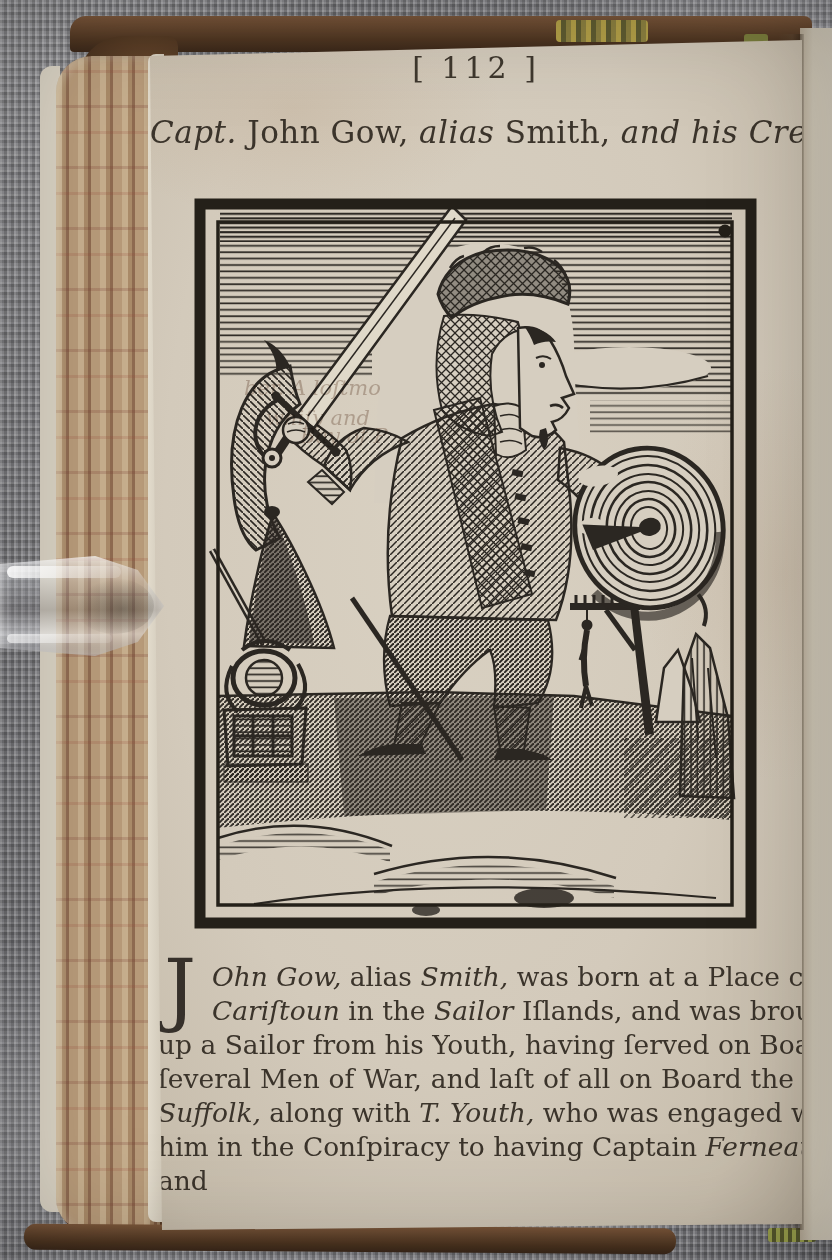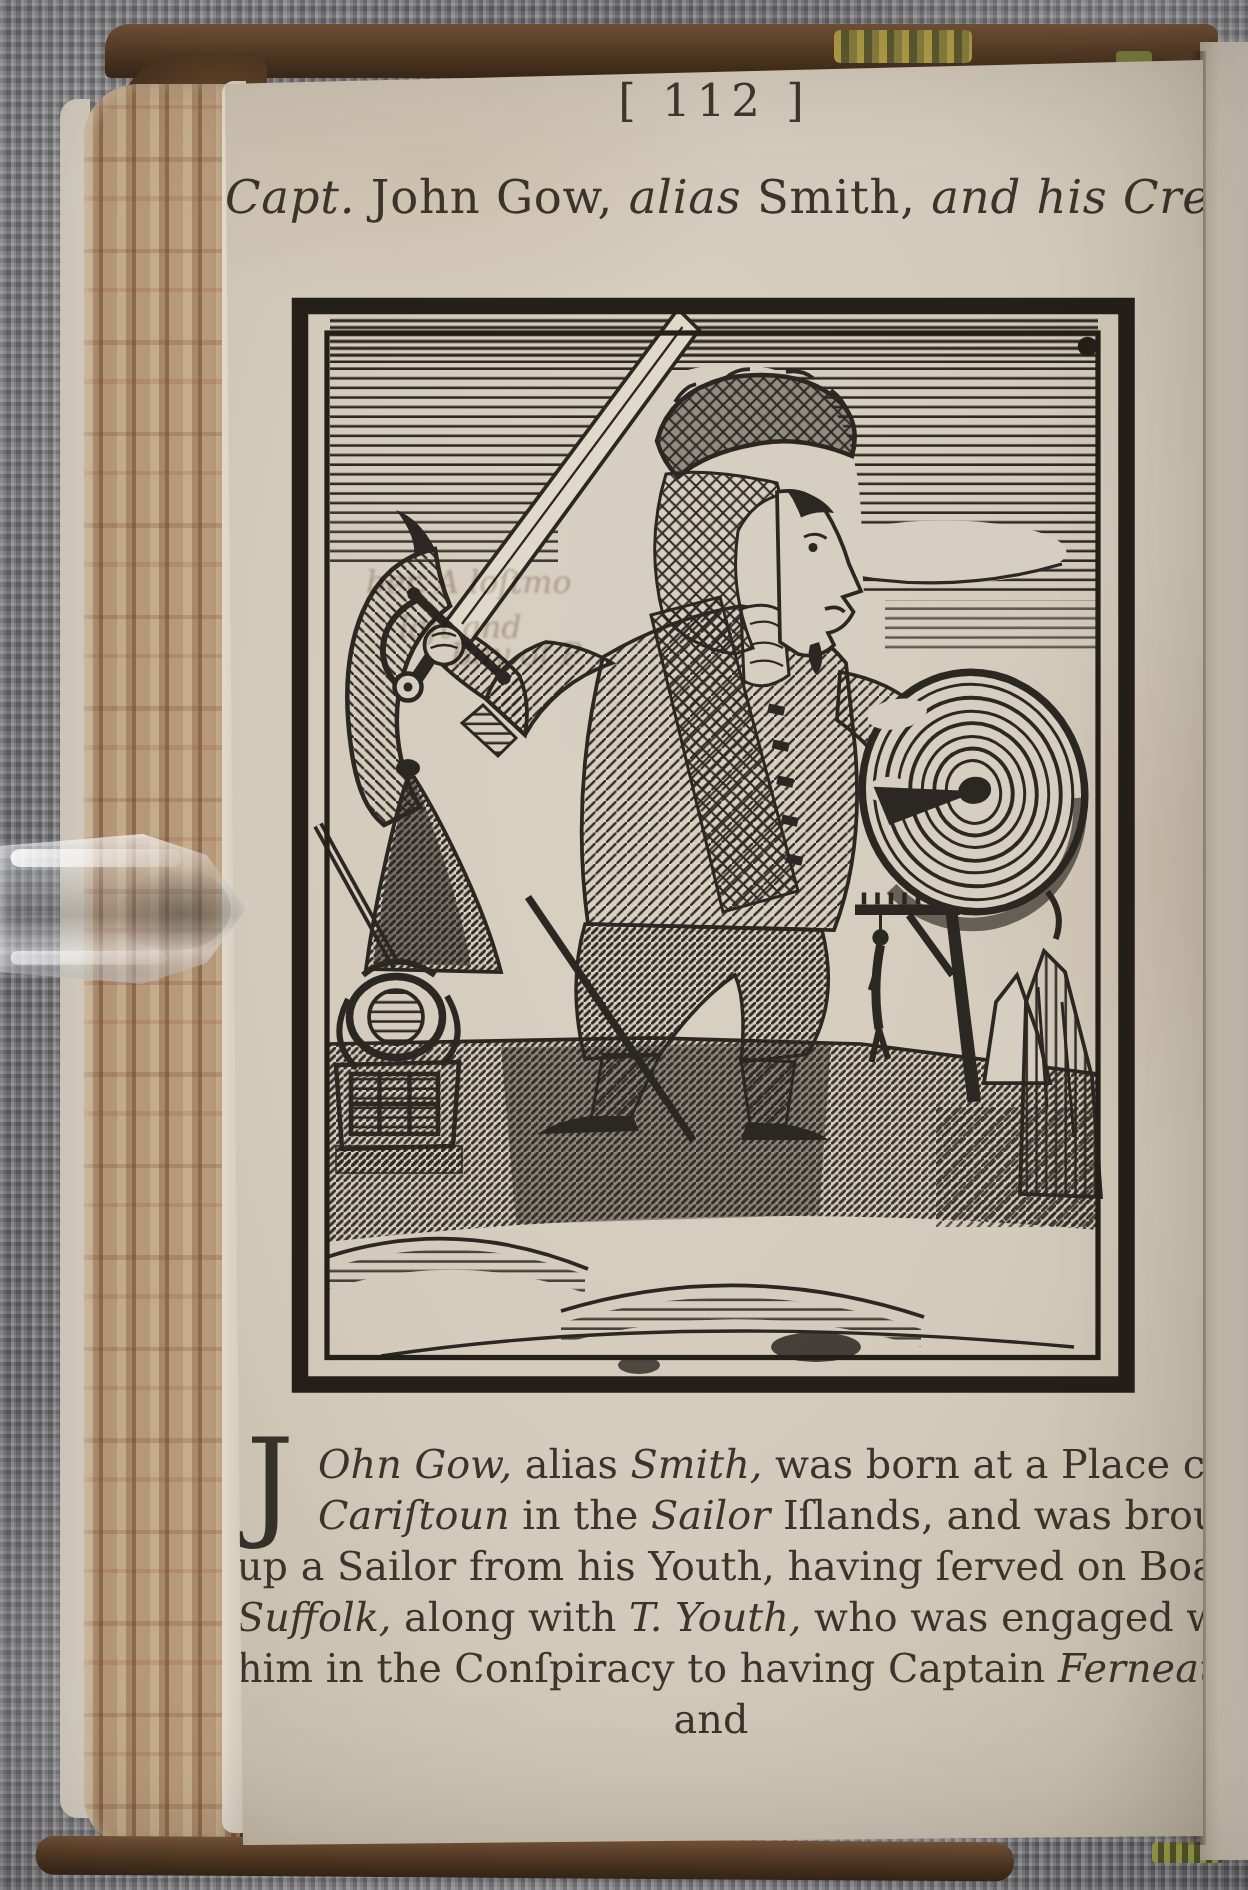--- a/index.html
+++ b/index.html
@@ -56,21 +56,21 @@
   .it{font-style:italic;}
   .woodcut{position:absolute;left:44px;top:160px;width:563px;height:731px;}
   .ghost{position:absolute;font-style:italic;font-size:21px;color:rgba(110,75,55,.34);
     filter:blur(.7px);mix-blend-mode:multiply;white-space:nowrap;z-index:3;margin-left:36px;}
   .g1{left:58px;top:338px;} .g2{left:80px;top:368px;} .g3{left:114px;top:386px;}
   
   .bodyblock{position:absolute;left:8px;top:922px;width:636px;font-size:26.5px;color:#3b342b;}
   .bline{line-height:34px;text-align:justify;text-align-last:justify;white-space:nowrap;}
   .pad{padding-left:54px;}
   .dropcap{position:absolute;left:6px;top:-6px;font-size:80px;line-height:70px;color:#36302а;color:#36302a;}
-  .catchword{line-height:34px;text-align:center;padding-right:4px;}
+  .catchword{line-height:34px;text-align:left;padding-right:4px;}
   
   .rod{position:absolute;left:0px;top:556px;width:164px;height:100px;z-index:6;
     clip-path:polygon(0 8%,58% 0,84% 14%,100% 50%,84% 86%,58% 100%,0 92%);
     background:linear-gradient(180deg,rgba(250,250,252,.62),rgba(215,218,224,.28) 26%,rgba(110,108,112,.30) 54%,rgba(235,236,240,.50) 78%,rgba(140,140,146,.42));
     box-shadow:0 5px 9px rgba(40,30,20,.28), inset 0 0 14px rgba(255,255,255,.5);}
   .rod-core{position:absolute;left:46%;top:22%;width:48%;height:56%;border-radius:50%;
     background:radial-gradient(ellipse at 60% 55%, rgba(60,55,50,.42), rgba(60,55,50,0) 70%);}
   .rod-glint{position:absolute;left:4%;top:10%;width:70%;height:12%;border-radius:8px;
     background:linear-gradient(90deg,rgba(255,255,255,.85),rgba(255,255,255,.15));}
   .rod-glint2{position:absolute;left:4%;top:78%;width:64%;height:9%;border-radius:8px;
@@ -268,28 +268,29 @@
     </g>
 
     <g fill="none" stroke="#242019">
       <rect x="6" y="6" width="551" height="719" stroke-width="11"></rect>
       <rect x="24" y="24" width="514" height="683" stroke-width="3.5"></rect>
       <circle cx="531" cy="33" r="6.5" fill="#242019" stroke="none"></circle>
     </g>
   </svg>
 
   <div class="ghost g1">ber. A loſtmo</div>
-  <div class="ghost g2">laſt and</div>
+  <div class="ghost g2">whiſy and</div>
   <div class="ghost g3">Bay of P</div>
 
   <div class="bodyblock">
     <div class="dropcap">J</div>
     <div class="bline pad"><span class="it">Ohn Gow,</span><span> alias </span><span class="it">Smith,</span><span> was born at a Place called</span></div>
     <div class="bline pad"><span class="it">Cariſtoun</span><span> in the </span><span class="it">Sailor</span><span> Iſlands, and was brought</span></div>
     <div class="bline"><span>up a Sailor from his Youth, having ſerved on Board</span></div>
+    <div class="bline"><span>ſeveral Men of War, and laſt of all on Board the</span></div>
     <div class="bline"><span class="it">Suffolk,</span><span> along with </span><span class="it">T. Youth,</span><span> who was engaged with</span></div>
     <div class="bline"><span>him in the Conſpiracy to having Captain </span><span class="it">Ferneau,</span></div>
     <div class="catchword">and</div>
   </div>
 </div>
 
 <div class="rod">
   <div class="rod-core"></div>
   <div class="rod-glint"></div>
   <div class="rod-glint2"></div>

